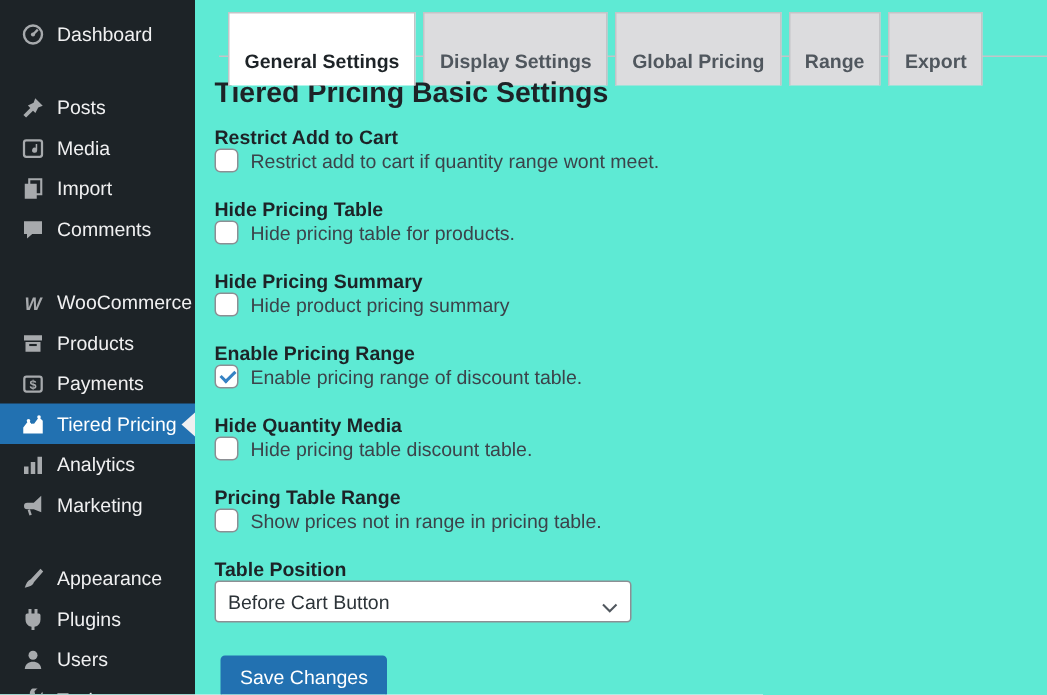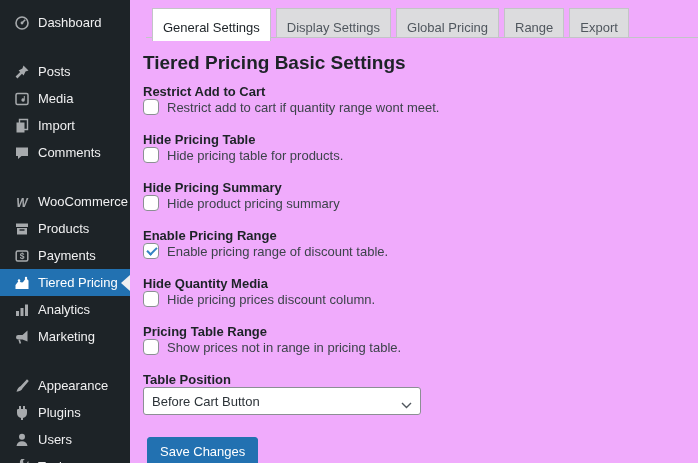--- a/index.html
+++ b/index.html
@@ -1,34 +1,34 @@
 <!DOCTYPE html>
 <html><head>
 <meta charset="utf-8">
 <style>
   html,body{margin:0;padding:0;background:#f0f0f1;font-family:"Liberation Sans",sans-serif;}
-  .screen{width:698px;height:463px;overflow:hidden;display:flex;background:#f0abfc;position:relative;}
+  .screen{width:698px;height:463px;overflow:hidden;display:flex;background:#5eead4;position:relative;}
 
   
   .sidebar{width:130px;min-width:130px;height:463px;background:#1d2327;padding-top:9px;box-sizing:border-box;}
   .menu-item{height:27px;display:flex;align-items:center;color:#f0f0f1;font-size:13px;cursor:pointer;position:relative;}
   .menu-item .menu-icon{width:16px;height:16px;margin:0 0 0 14px;color:#a7aaad;display:flex;align-items:center;justify-content:center;}
   .menu-item .menu-label{margin-left:8px;white-space:nowrap;}
   .menu-item.group-gap{margin-top:22px;}
   .menu-item.current{background:#2271b1;color:#fff;}
   .menu-item.current .menu-icon{color:#fff;}
   .menu-item.current::after{content:"";position:absolute;right:0;top:50%;margin-top:-8px;width:0;height:0;
     border-top:8px solid transparent;border-bottom:8px solid transparent;border-right:9px solid #f0f0f1;}
   .menu-icon svg{display:block;}
   svg text{font-family:"Liberation Sans",sans-serif;}
 
   
   .content{flex:1;box-sizing:border-box;}
   .tabbar{margin:8px 0 0 16px;height:29px;border-bottom:1px solid #c3c4c7;padding-left:6px;display:flex;gap:5px;align-items:flex-start;}
-  .tab{box-sizing:border-box;height:29px;padding:11px 10px;font-size:13px;font-weight:400;background:#dcdcde;
+  .tab{box-sizing:border-box;height:29px;padding:24px 10px;font-size:13px;font-weight:700;background:#dcdcde;
     border:1px solid #c3c4c7;border-bottom:none;color:#50575e;cursor:pointer;white-space:nowrap;}
   .tab.active{background:#fff;color:#1d2327;height:33px;position:relative;z-index:1;}
 
   .page-heading{font-size:19px;font-weight:bold;color:#1d2327;margin:14px 0 4px 13px;}
 
   .settings-form{margin:10px 20px 0 13px;}
   .form-row{display:flex;height:48px;align-items:flex-start;flex-direction:column;}
   .row-label{width:179px;min-width:179px;font-size:13px;font-weight:600;color:#1d2327;}
   .row-control{display:flex;align-items:center;font-size:13px;color:#3c434a;}
 
@@ -257,21 +257,21 @@
         <div class="row-control">
           <span class="wp-checkbox checked"></span>
           <span>Enable pricing range of discount table.</span>
         </div>
       </div>
 
       <div class="form-row">
         <div class="row-label">Hide Quantity Media</div>
         <div class="row-control">
           <span class="wp-checkbox"></span>
-          <span>Hide pricing prices discount column.</span>
+          <span>Hide pricing table discount table.</span>
         </div>
       </div>
 
       <div class="form-row">
         <div class="row-label">Pricing Table Range</div>
         <div class="row-control">
           <span class="wp-checkbox"></span>
           <span>Show prices not in range in pricing table.</span>
         </div>
       </div>

